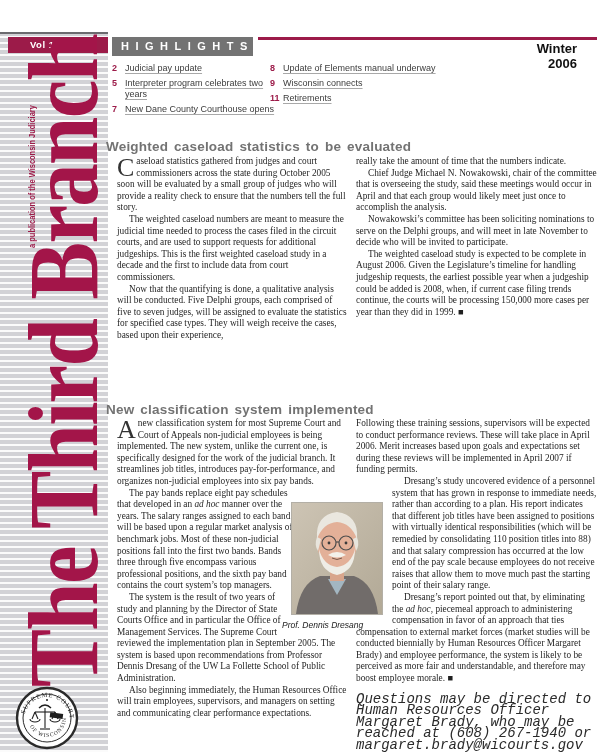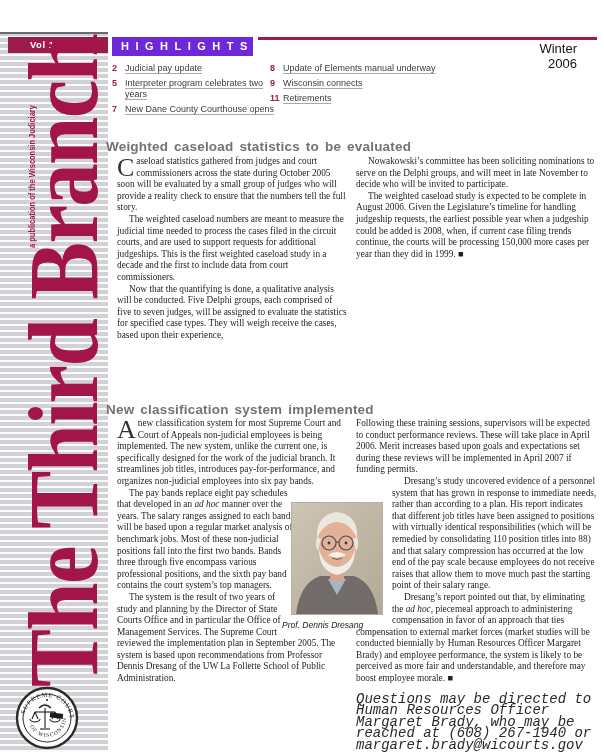--- a/index.html
+++ b/index.html
@@ -15,26 +15,26 @@
   .vertical-title{position:absolute;left:14px;top:655px;transform:rotate(-90deg) scaleX(.87);
     transform-origin:0 0;white-space:nowrap;font-family:"Liberation Serif",serif;font-weight:bold;
     font-size:100px;line-height:1;color:#a31549;letter-spacing:-2px;}
   .vertical-tagline{position:absolute;left:27px;top:216px;transform:rotate(-90deg) scaleX(.88);
     transform-origin:0 0;white-space:nowrap;font-size:8.5px;font-weight:bold;color:#9c1b49;}
   .seal{position:absolute;left:15px;top:654px;width:64px;height:64px;}
   .web-bar{position:absolute;left:0;top:726px;width:108px;height:24px;background:#9b9ba2;
     color:#ffffff;font-size:9.5px;font-weight:bold;text-align:center;line-height:16px;letter-spacing:.3px;cursor:pointer;}
 
   
-  .hl-bar{position:absolute;left:112px;top:5px;width:141px;height:19px;background:#6d28d9;
+  .hl-bar{position:absolute;left:112px;top:5px;width:141px;height:19px;background:#737373;
     color:#ffffff;font-size:11px;font-weight:bold;line-height:19px;padding-left:9px;
     letter-spacing:6.5px;box-sizing:border-box;}
   .top-rule{position:absolute;left:258px;top:5px;width:339px;height:3px;background:#9c1b49;}
   .issue-date{position:absolute;left:497px;top:9px;width:80px;text-align:right;
-    font-size:13px;font-weight:normal;line-height:15px;color:#111;}
+    font-size:13px;font-weight:bold;line-height:15px;color:#111;}
   .hl-col{position:absolute;top:31px;font-size:9px;line-height:11px;color:#3c3c3c;}
   .hl-col1{left:112px;width:172px;}
   .hl-col2{left:270px;width:200px;}
   .hl-item{display:flex;margin-bottom:4px;}
   .hl-num{width:13px;flex:0 0 13px;color:#9c1b49;font-weight:bold;}
   .hl-label{display:inline-block;text-decoration:underline;text-decoration-color:#a8a8a8;
     text-decoration-thickness:1px;text-underline-offset:2px;}
   .hl-col1 .hl-label{width:150px;}
 
   
@@ -142,32 +142,35 @@
   </div>
 
   <h1 class="headline h1">Weighted caseload statistics to be evaluated</h1>
   <div class="cols cols-a1">
     <div class="colL">
       <p class="bp"><span class="dropcap">C</span><span>aseload statistics gathered from judges and court commissioners across the state during October 2005 soon will be evaluated by a small group of judges who will provide a reality check to ensure that the numbers tell the full story.</span></p>
       <p class="bp ind">The weighted caseload numbers are meant to measure the judicial time needed to process the cases filed in the circuit courts, and are used to support requests for additional judgeships. This is the first weighted caseload study in a decade and the first to include data from court commissioners.</p>
       <p class="bp ind">Now that the quantifying is done, a qualitative analysis will be conducted. Five Delphi groups, each comprised of five to seven judges, will be assigned to evaluate the statistics for specified case types. They will weigh receive the cases, based upon their experience,</p>
     </div>
     <div class="colR">
+      <p class="bp">really take the amount of time that the numbers indicate.</p>
+      <p class="bp ind">Chief Judge Michael N. Nowakowski, chair of the committee that is overseeing the study, said these meetings would occur in April and that each group would likely meet just once to accomplish the analysis.</p>
       <p class="bp ind">Nowakowski’s committee has been soliciting nominations to serve on the Delphi groups, and will meet in late November to decide who will be invited to participate.</p>
       <p class="bp ind">The weighted caseload study is expected to be complete in August 2006. Given the Legislature’s timeline for handling judgeship requests, the earliest possible year when a judgeship could be added is 2008, when, if current case filing trends continue, the courts will be processing 150,000 more cases per year than they did in 1999. ■</p>
     </div>
   </div>
 
   <h1 class="headline h2">New classification system implemented</h1>
   <div class="cols cols-a2">
     <div class="colL">
       <p class="bp"><span class="dropcap">A</span><span>new classification system for most Supreme Court and Court of Appeals non-judicial employees is being implemented. The new system, unlike the current one, is specifically designed for the work of the judicial branch. It streamlines job titles, introduces pay-for-performance, and organizes non-judicial employees into six pay bands.</span></p>
       <div class="gap-r"></div>
       <p class="bp ind"><span>The pay bands replace eight pay schedules that developed in an </span><i>ad hoc</i><span> manner over the years. The salary ranges assigned to each band will be based upon a regular market analysis of benchmark jobs. Most of these non-judicial positions fall into the first two bands. Bands three through five encompass various professional positions, and the sixth pay band contains the court system’s top managers.</span></p>
       <p class="bp ind">The system is the result of two years of study and planning by the Director of State Courts Office and in particular the Office of Management Services. The Supreme Court reviewed the implementation plan in September 2005. The system is based upon recommendations from Professor Dennis Dresang of the UW La Follette School of Public Administration.</p>
+      <p class="bp ind">Also beginning immediately, the Human Resources Office will train employees, supervisors, and managers on setting and communicating clear performance expectations.</p>
     </div>
     <div class="colR">
       <p class="bp">Following these training sessions, supervisors will be expected to conduct performance reviews. These will take place in April 2006. Merit increases based upon goals and expectations set during these reviews will be implemented in April 2007 if funding permits.</p>
       <div class="gap-l"></div>
       <p class="bp ind">Dresang’s study uncovered evidence of a personnel system that has grown in response to immediate needs, rather than according to a plan. His report indicates that different job titles have been assigned to positions with virtually identical responsibilities (which will be remedied by consolidating 110 position titles into 88) and that salary compression has occurred at the low end of the pay scale because employees do not receive raises that allow them to move much past the starting point of their salary range.</p>
       <p class="bp ind"><span>Dresang’s report pointed out that, by eliminating the </span><i>ad hoc</i><span>, piecemeal approach to administering compensation in favor of an approach that ties compensation to external market forces (market studies will be conducted biennially by Human Resources Officer Margaret Brady) and employee performance, the system is likely to be perceived as more fair and understandable, and therefore may boost employee morale. ■</span></p>
       <p class="note"><span>Questions may be directed to Human Resources Officer Margaret Brady, who may be reached at (608) 267-1940 or </span><span class="email">margaret.brady@wicourts.gov</span></p>
     </div>
   </div>
 

